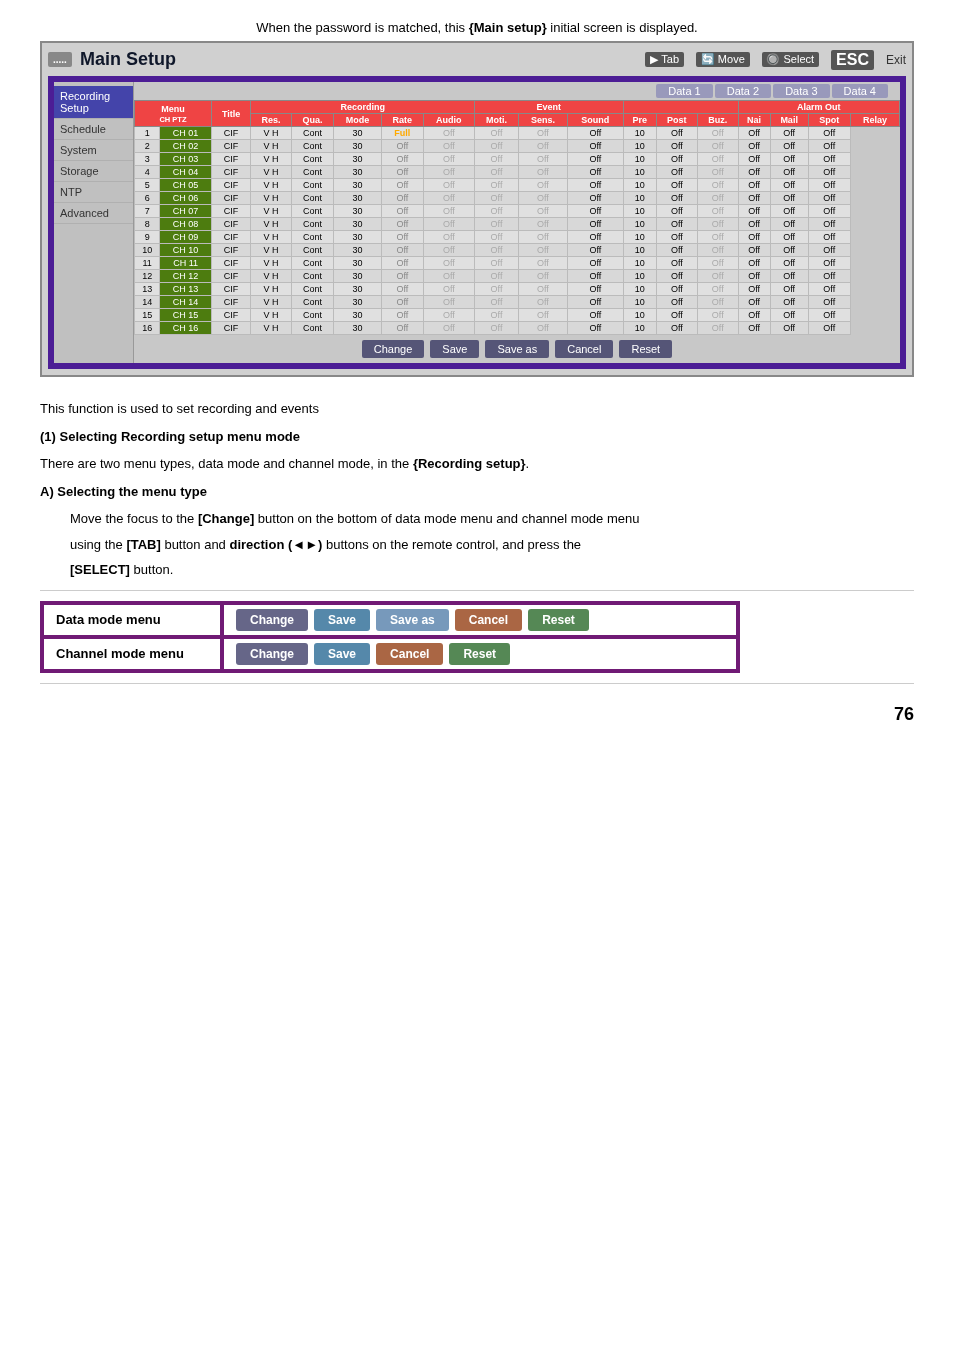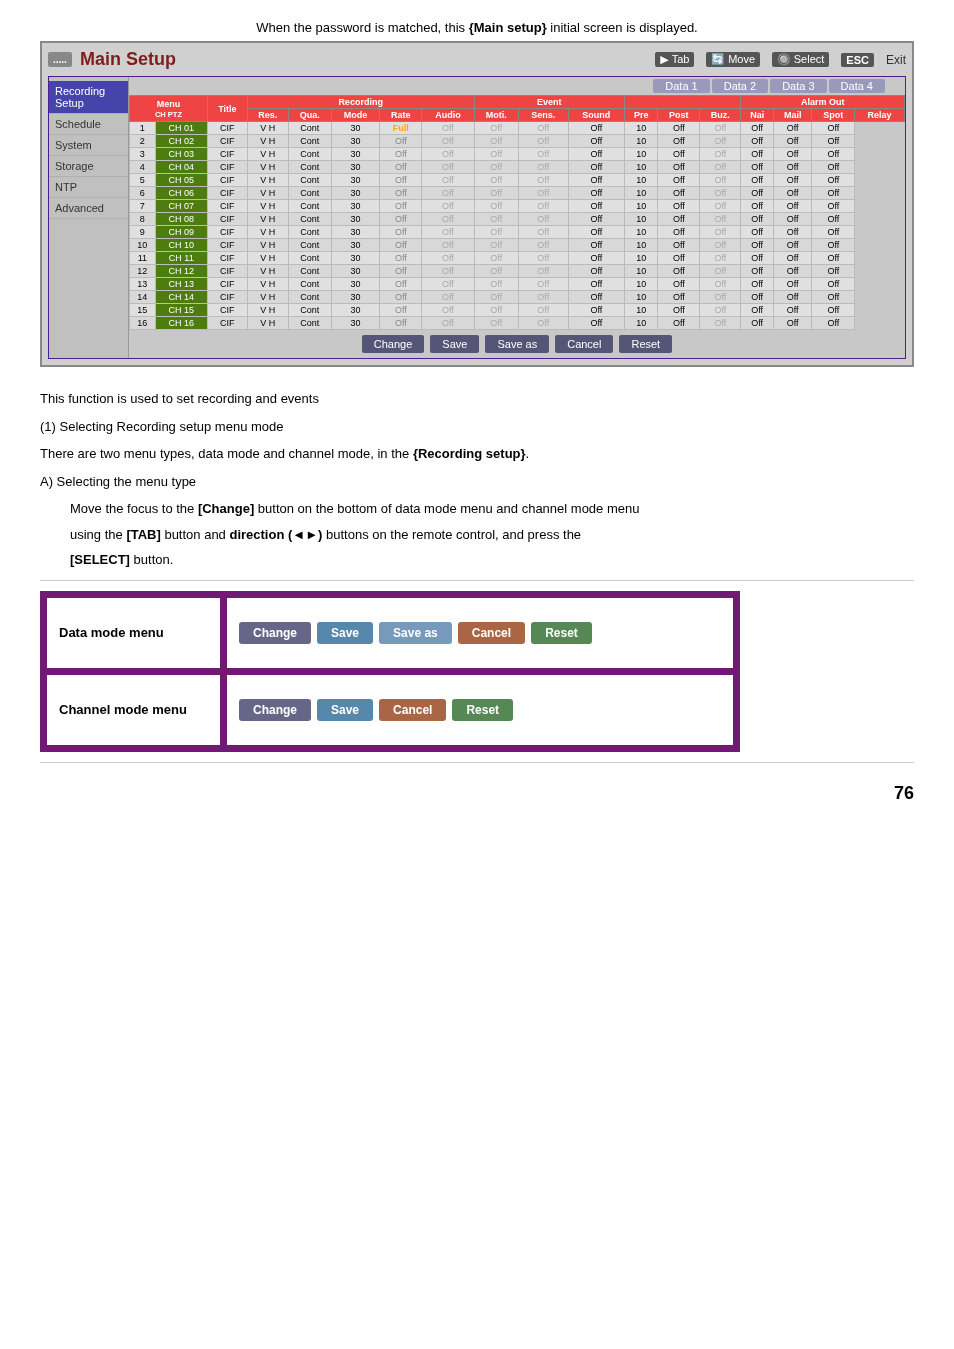--- a/index.html
+++ b/index.html
@@ -45,21 +45,21 @@
       color: #fff;
       font-size: 10px;
       padding: 2px 5px;
       border-radius: 2px;
       font-weight: bold;
     }
 
     .msb-title {
       font-size: 18px;
       font-weight: bold;
-      color: #7f1d1d;
+      color: #0f172a;
     }
 
     .msb-controls {
       display: flex;
       align-items: center;
       gap: 12px;
       font-size: 12px;
     }
 
     .ctrl-btn {
@@ -76,29 +76,29 @@
     .ctrl-label {
       font-size: 12px;
       color: #333;
     }
 
     .esc-btn {
       background: #555;
       color: #fff;
       padding: 1px 5px;
       border-radius: 2px;
-      font-size: 11px;
+      font-size: 16px;
       font-weight: bold;
     }
 
     
     .msb-content {
       display: flex;
       background: #c8c8c8;
-      border: 1px solid #4c1d95;
+      border: 6px solid #4c1d95;
     }
 
     .msb-sidebar {
       width: 80px;
       background: #c0c0c0;
       border-right: 1px solid #999;
       padding: 4px 0;
     }
 
     .sidebar-item {
@@ -117,21 +117,21 @@
     .msb-main {
       flex: 1;
       overflow: hidden;
     }
 
     
     .data-cols-header {
       display: flex;
       justify-content: flex-end;
       background: #c8c8c8;
-      padding: 2px 20px;
+      padding: 2px 12px;
       font-size: 11px;
       gap: 2px;
     }
 
     .data-col-label {
       background: #9999bb;
       color: #fff;
       padding: 1px 12px;
       font-size: 11px;
       border-radius: 2px;
@@ -211,37 +211,37 @@
     .section-body {
       font-size: 13px;
       margin-bottom: 8px;
       line-height: 1.5;
     }
 
     .section-body p {
       margin-bottom: 6px;
     }
 
-    .bold { font-weight: normal; margin-top: 36px; }
+    .bold { font-weight: bold; margin-top: 36px; }
 
     hr.section-divider {
       border: none;
       border-top: 1px solid #ccc;
       margin: 10px 0;
     }
 
     .menu-mode-table {
       border-collapse: collapse;
       width: 700px;
       margin: 10px 0;
     }
 
     .menu-mode-table td {
-      border: 7px solid #701a75;
-      padding: 24px 12px;
+      border: 4px solid #701a75;
+      padding: 4px 12px;
       vertical-align: middle;
     }
 
     .menu-mode-table td:first-child {
       font-weight: bold;
       font-size: 13px;
       width: 180px;
     }
 
     .menu-btns {

